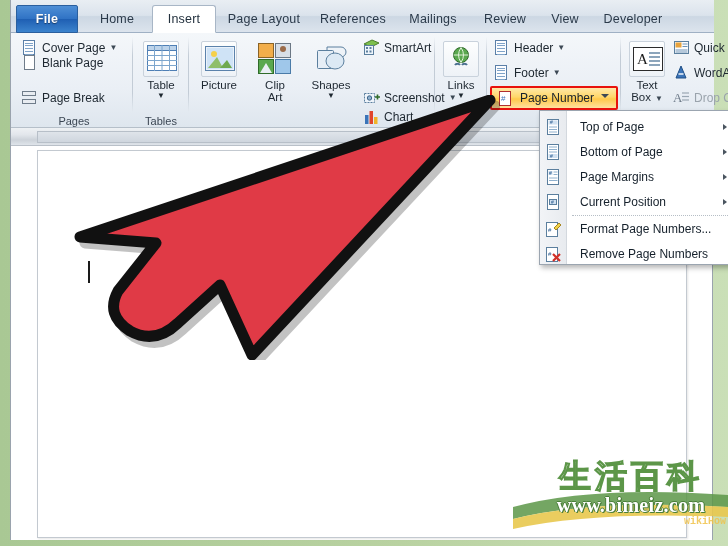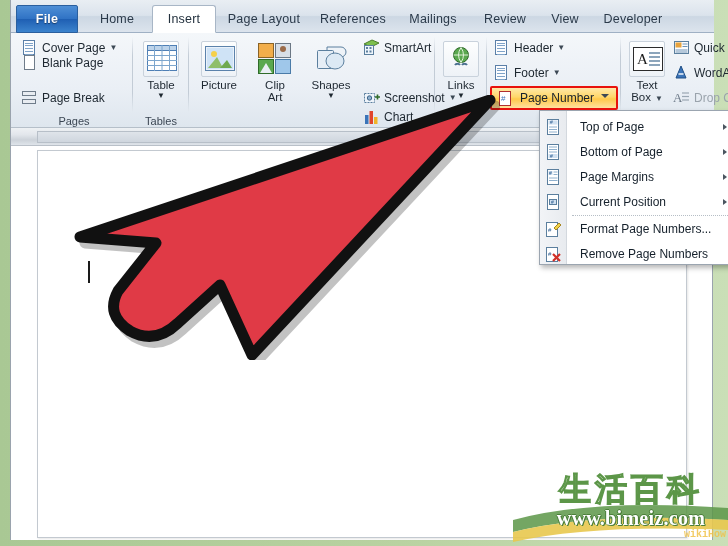--- a/index.html
+++ b/index.html
@@ -161,21 +161,21 @@
     position:absolute; left:28px; top:3px; font-size:12px; color:#15202b; white-space:nowrap;
   }
   #pnbtn .pnico { position:absolute; left:5px; top:2px; width:17px; height:17px; }
   #pnbtn .caret2 { position:absolute; right:7px; top:6px; width:0;height:0;
     border-top:4px solid #3c4854; border-left:4px solid transparent; border-right:4px solid transparent; }
 
   
   #arrow { position:absolute; left:60px; top:95px; width:440px; height:265px; z-index:60; }
 
   
-  #wm { position:absolute; right:0px; bottom:0px; width:215px; height:78px; z-index:70; }
+  #wm { position:absolute; right:0px; bottom:13px; width:215px; height:78px; z-index:70; }
   #wmtext {
     position:absolute; left:28px; bottom:16px; width:180px; text-align:center;
     font-size:20px; font-weight:bold; color:#ffffff; letter-spacing:.3px;
     text-shadow: 1px 1px 0 #4b7f3a, -1px 0 0 #4b7f3a, 0 -1px 0 #4b7f3a, 1px 0 0 #4b7f3a;
     font-family:"Liberation Serif", serif;
   }
   #wmcjk {
     position:absolute; left:24px; bottom:34px; width:188px; text-align:center;
     font-size:32px; font-weight:bold; color:transparent;
     -webkit-text-stroke:1.2px #5c9648;

